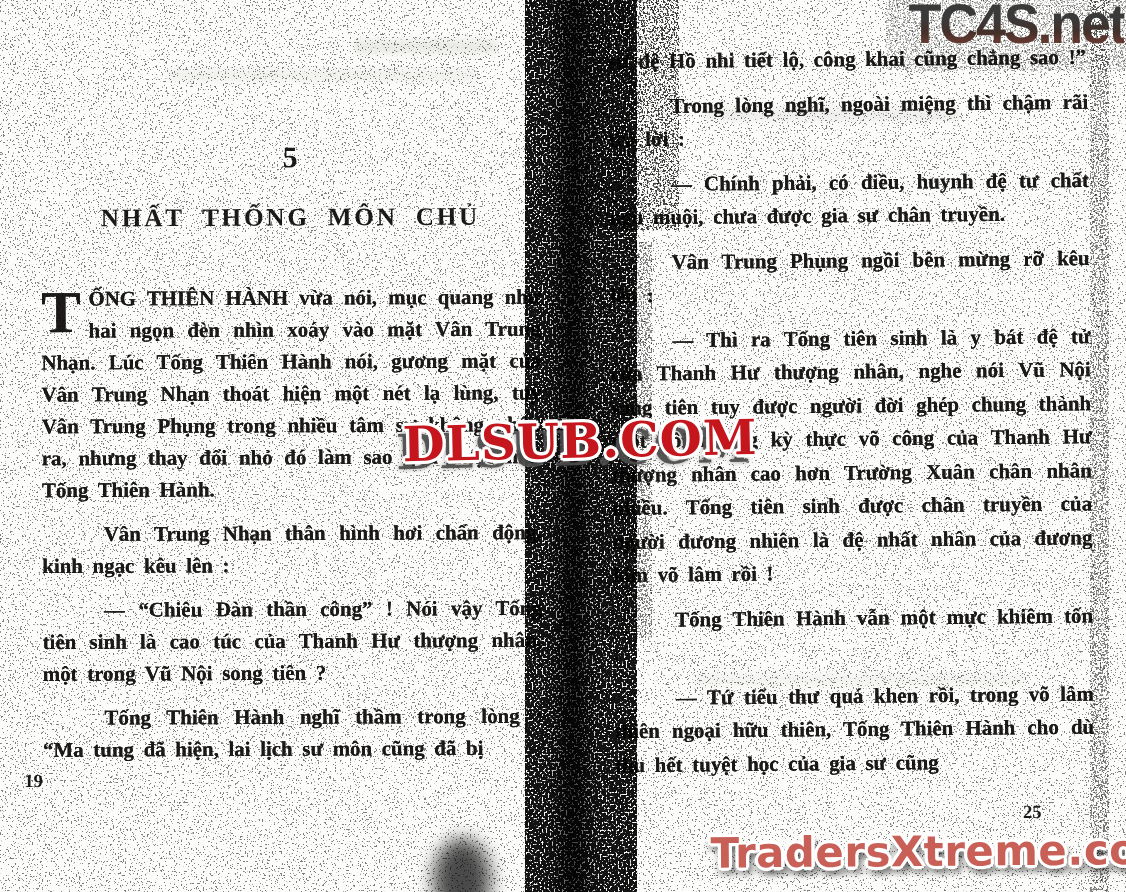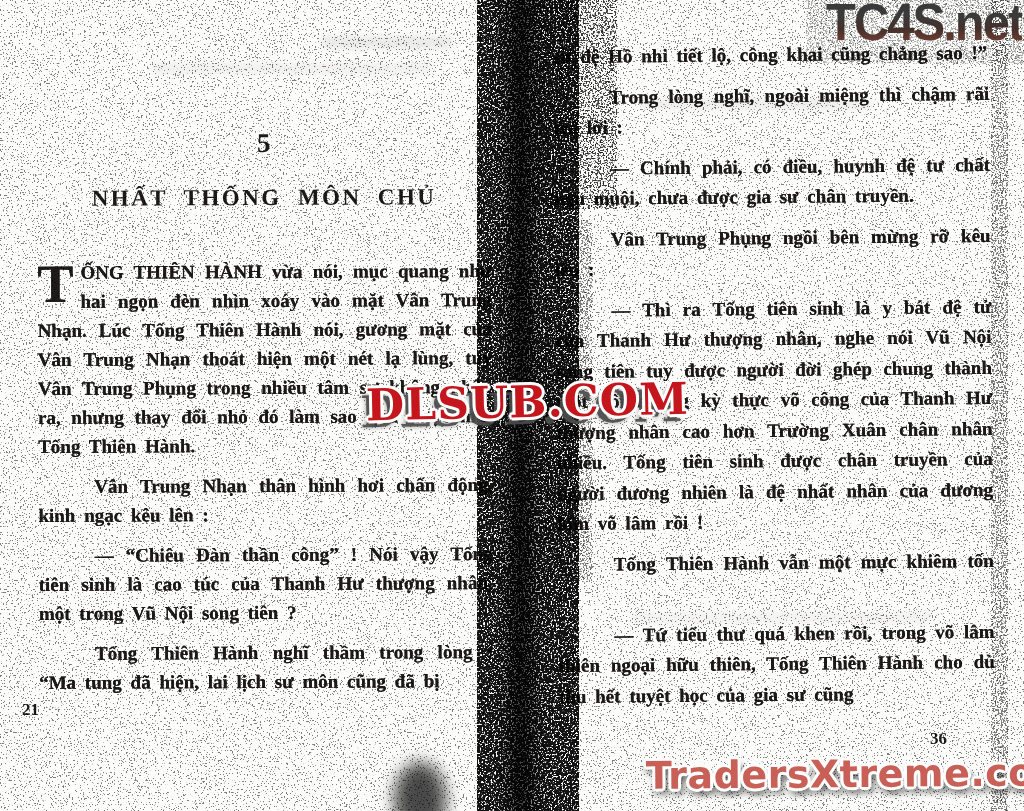--- a/index.html
+++ b/index.html
@@ -69,32 +69,32 @@
   <div class="ghost" id="g4"></div>
 
   <div class="pageL">
     <div class="chapnum">5</div>
     <div class="chaptitle">NHẤT THỐNG MÔN CHỦ</div>
     <p class="para first">TỐNG THIÊN HÀNH vừa nói, mục quang như hai ngọn đèn nhìn xoáy vào mặt Vân Trung Nhạn. Lúc Tống Thiên Hành nói, gương mặt của Vân Trung Nhạn thoát hiện một nét lạ lùng, tuy Vân Trung Phụng trong nhiều tâm sự không nhận ra, nhưng thay đổi nhỏ đó làm sao qua được mắt Tống Thiên Hành.</p>
     <p class="para indent">Vân Trung Nhạn thân hình hơi chấn động, kinh ngạc kêu lên :</p>
     <p class="para indent">— “Chiêu Đàn thần công” ! Nói vậy Tống tiên sinh là cao túc của Thanh Hư thượng nhân, một trong Vũ Nội song tiên ?</p>
     <p class="para indent">Tống Thiên Hành nghĩ thầm trong lòng : “Ma tung đã hiện, lai lịch sư môn cũng đã bị</p>
   </div>
-  <div class="pagenum" id="pnL">21</div>
+  <div class="pagenum" id="pnL">19</div>
 
   <div class="pageR">
     <p class="para cont">sư đệ Hồ nhi tiết lộ, công khai cũng chẳng sao !”</p>
     <p class="para indent">Trong lòng nghĩ, ngoài miệng thì chậm rãi trả lời :</p>
     <p class="para indent">— Chính phải, có điều, huynh đệ tư chất ngu muội, chưa được gia sư chân truyền.</p>
     <p class="para indent">Vân Trung Phụng ngồi bên mừng rỡ kêu lên :</p>
     <p class="para indent">— Thì ra Tống tiên sinh là y bát đệ tử của Thanh Hư thượng nhân, nghe nói Vũ Nội song tiên tuy được người đời ghép chung thành một đôi nhưng kỳ thực võ công của Thanh Hư thượng nhân cao hơn Trường Xuân chân nhân nhiều. Tống tiên sinh được chân truyền của người đương nhiên là đệ nhất nhân của đương kim võ lâm rồi !</p>
     <p class="para indent">Tống Thiên Hành vẫn một mực khiêm tốn :</p>
     <p class="para indent">— Tứ tiểu thư quá khen rồi, trong võ lâm thiên ngoại hữu thiên, Tống Thiên Hành cho dù thu hết tuyệt học của gia sư cũng</p>
   </div>
-  <div class="pagenum" id="pnR">36</div>
+  <div class="pagenum" id="pnR">25</div>
 
   <svg id="noise" width="1024" height="811" aria-hidden="true">
     <defs>
       <filter id="fSparse">
           <feTurbulence type="fractalNoise" baseFrequency="0.65" numOctaves="2" seed="7"></feTurbulence>
           <feColorMatrix type="matrix" values="0 0 0 0 0  0 0 0 0 0  0 0 0 0 0  26 0 0 0 -16.5"></feColorMatrix>
         </filter>
       <filter id="fMed">
           <feTurbulence type="fractalNoise" baseFrequency="0.6" numOctaves="2" seed="19"></feTurbulence>
           <feColorMatrix type="matrix" values="0 0 0 0 0  0 0 0 0 0  0 0 0 0 0  18 0 0 0 -9.5"></feColorMatrix>

